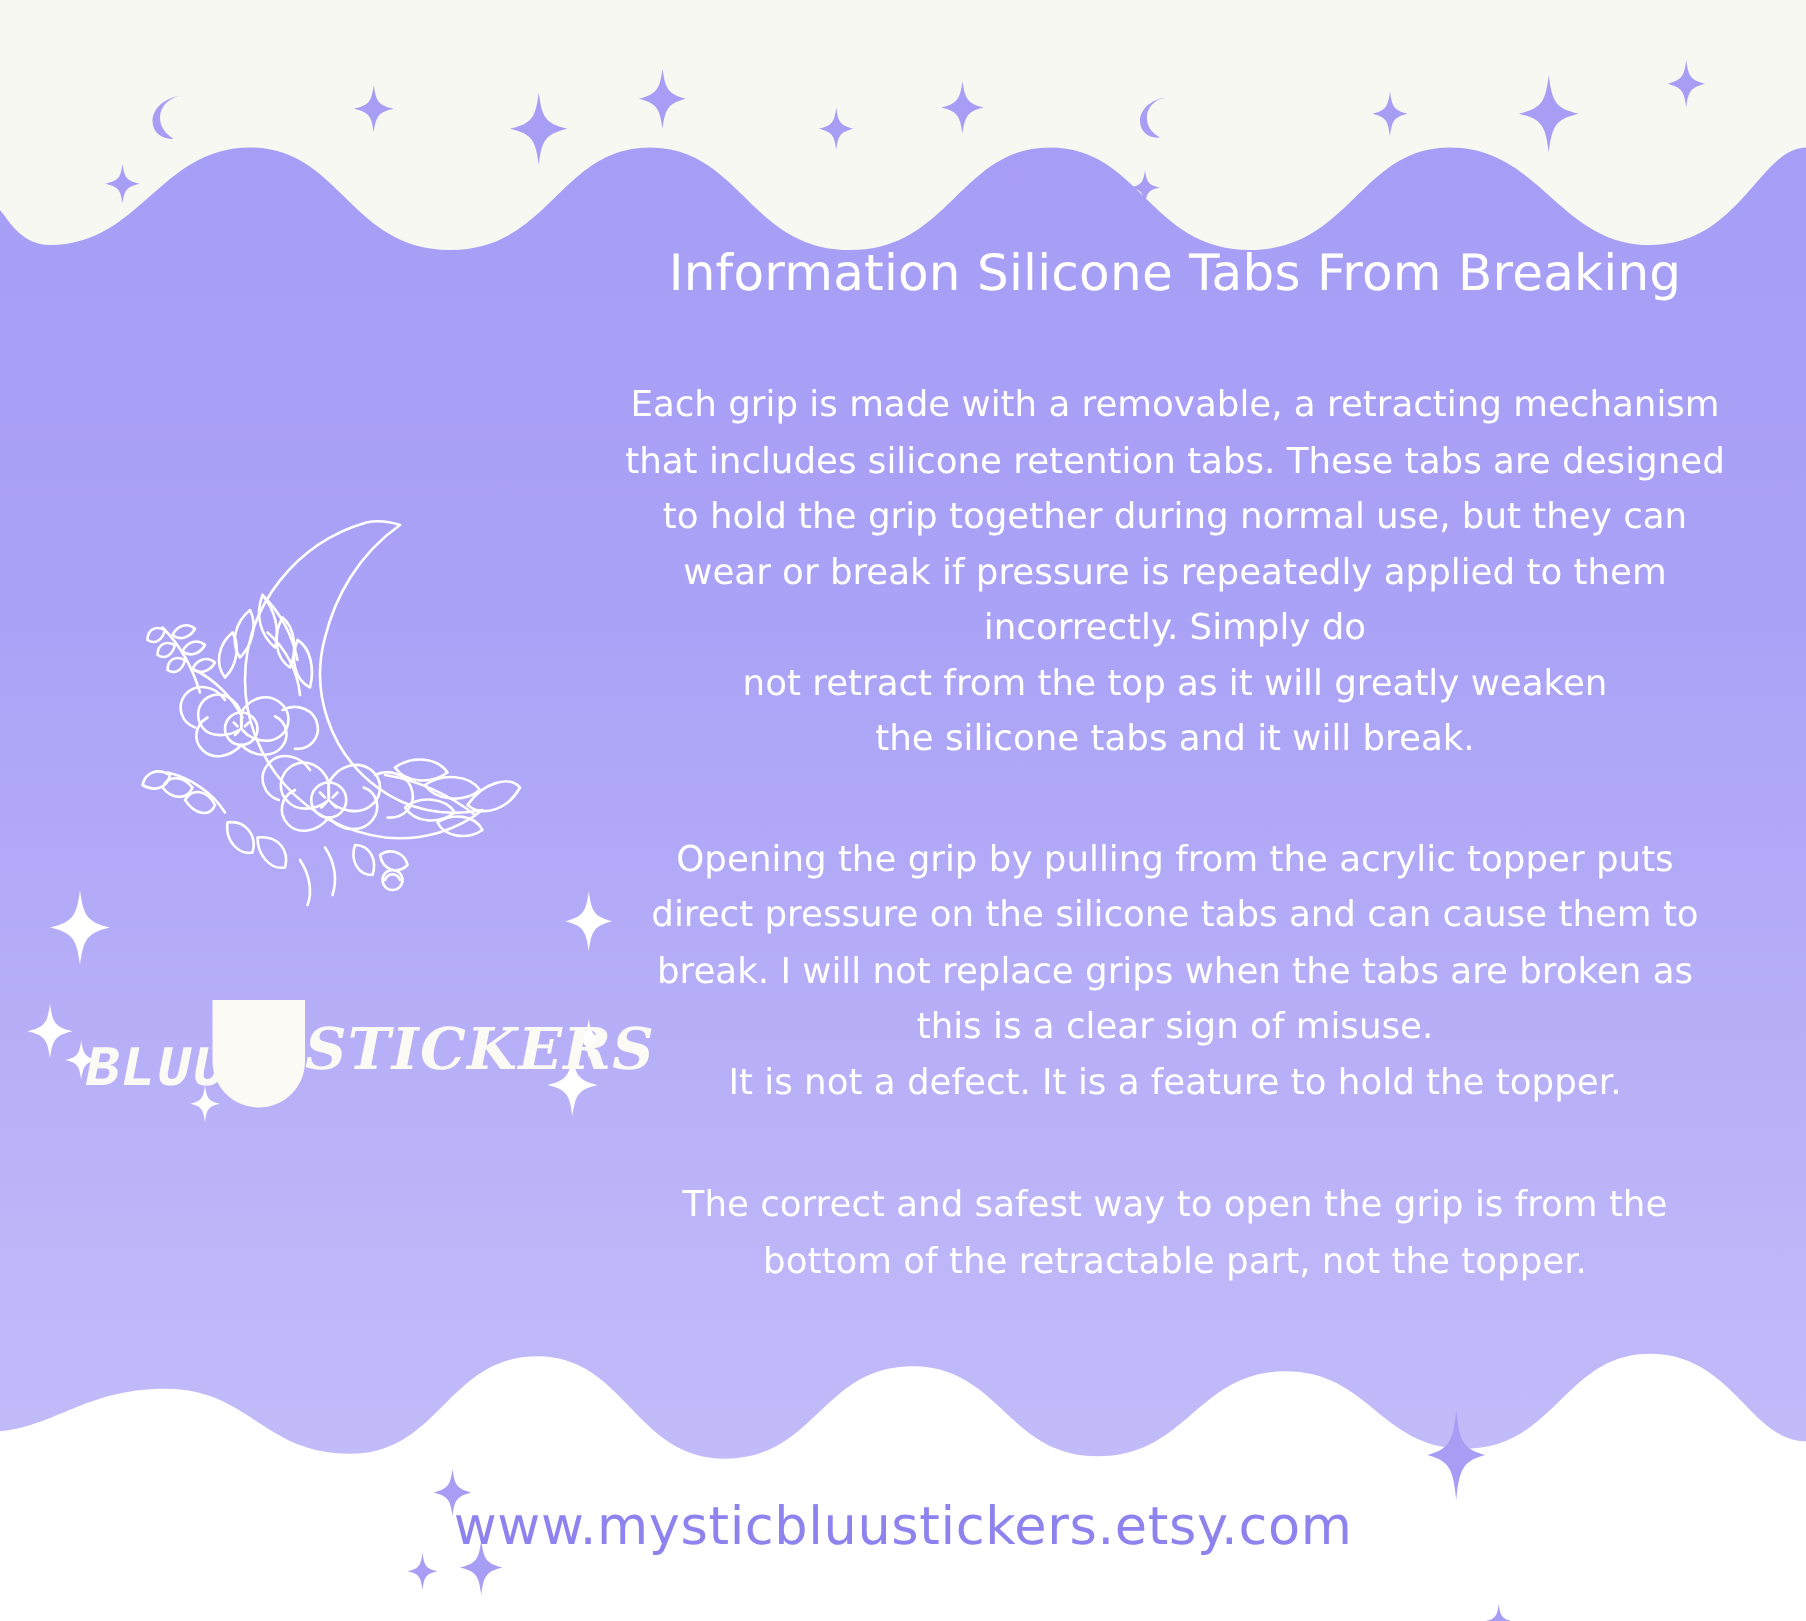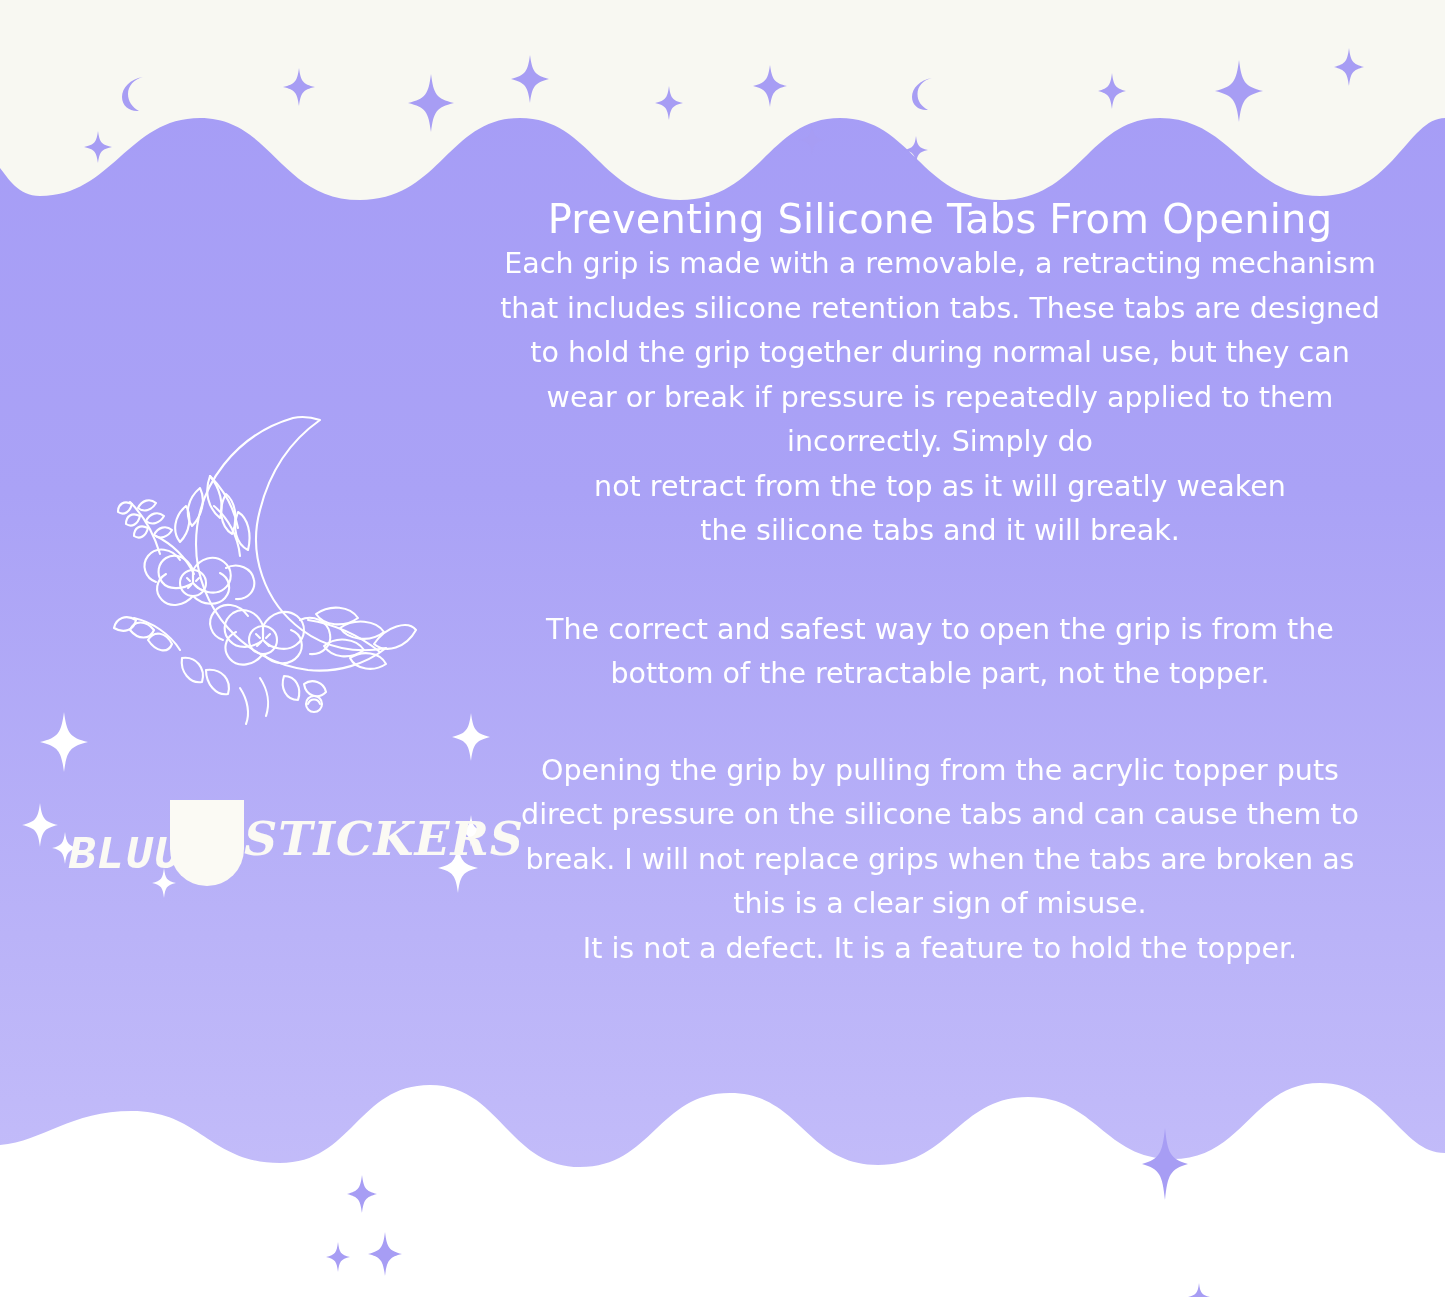--- a/index.html
+++ b/index.html
@@ -66,21 +66,21 @@
     white-space: nowrap;
   }
 
   .para {
     font-family: "DejaVu Sans", sans-serif;
     font-size: 28.5px;
     line-height: 44.5px;
     margin: 0;
     white-space: pre-line;
   }
-  #para1 { }
+  #para1 { margin-top: 60px; }
   #para2 { margin-top: 52px; }
   #para3 { margin-top: 54px; }
 
   
   #moon-floral {
     position: absolute;
     left: 88px;
     top: 408px;
     width: 330px;
     height: 320px;
@@ -308,35 +308,35 @@
     <path d="M20 0 C22.3 17.3 24.7 21.3 40 25 C24.7 28.7 22.3 32.7 20 50 C17.7 32.7 15.3 28.7 0 25 C15.3 21.3 17.7 17.3 20 0 Z" fill="#ffffff"></path>
   </svg>
 
   <div id="logo-block">
     <div id="logo-blob"></div>
     <div id="logo-bluu">BLUU</div>
     <div id="logo-stickers">STICKERS</div>
   </div>
 
   <div id="content">
-    <h1 class="title">Preventing Silicone Tabs From Opening</h1>
+    <h1 class="title">Information Silicone Tabs From Breaking</h1>
     <p class="para" id="para1">Each grip is made with a removable, a retracting mechanism
 that includes silicone retention tabs. These tabs are designed
 to hold the grip together during normal use, but they can
 wear or break if pressure is repeatedly applied to them
 incorrectly. Simply do
 not retract from the top as it will greatly weaken
 the silicone tabs and it will break.</p>
-    <p class="para" id="para3">The correct and safest way to open the grip is from the
-bottom of the retractable part, not the topper.</p>
     <p class="para" id="para2">Opening the grip by pulling from the acrylic topper puts
 direct pressure on the silicone tabs and can cause them to
 break. I will not replace grips when the tabs are broken as
 this is a clear sign of misuse.
 It is not a defect. It is a feature to hold the topper.</p>
+    <p class="para" id="para3">The correct and safest way to open the grip is from the
+bottom of the retractable part, not the topper.</p>
   </div>
 
   <svg id="bottom-cloud" viewBox="0 0 1445 230" preserveAspectRatio="none" xmlns="http://www.w3.org/2000/svg">
     <path d="M0,230 H1445 V86
              C1400,86 1386,16 1320,16
              C1252,16 1244,92 1172,92
              C1104,92 1096,30 1028,30
              C958,30 950,98 878,98
              C806,98 800,26 730,26
              C658,26 652,100 580,100
@@ -356,14 +356,15 @@
     <path d="M17 0 C18.9 15.2 20.8 18.8 34 22 C20.8 25.2 18.9 28.8 17 44 C15.1 28.8 13.2 25.2 0 22 C13.2 18.8 15.1 15.2 17 0 Z" fill="#a79df4"></path>
   </svg>
   <svg class="spark" style="left:1142px; top:1128px;" width="46" height="72" viewBox="0 0 46 72" xmlns="http://www.w3.org/2000/svg">
     <path d="M23 0 C25.6 25 28.2 31 46 36 C28.2 41 25.6 47 23 72 C20.4 47 17.8 41 0 36 C17.8 31 20.4 25 23 0 Z" fill="#a79df4"></path>
   </svg>
 
   <svg class="spark" style="left:1188px; top:1283px;" width="22" height="28" viewBox="0 0 22 28" xmlns="http://www.w3.org/2000/svg">
     <path d="M11 0 C12.2 9.6 13.4 12 22 14 C13.4 16 12.2 18.4 11 28 C9.8 18.4 8.6 16 0 14 C8.6 12 9.8 9.6 11 0 Z" fill="#a79df4"></path>
   </svg>
 
+  <div id="footer-url">www.mysticbluustickers.etsy.com</div>
 
 </div>
 
 </body></html>

